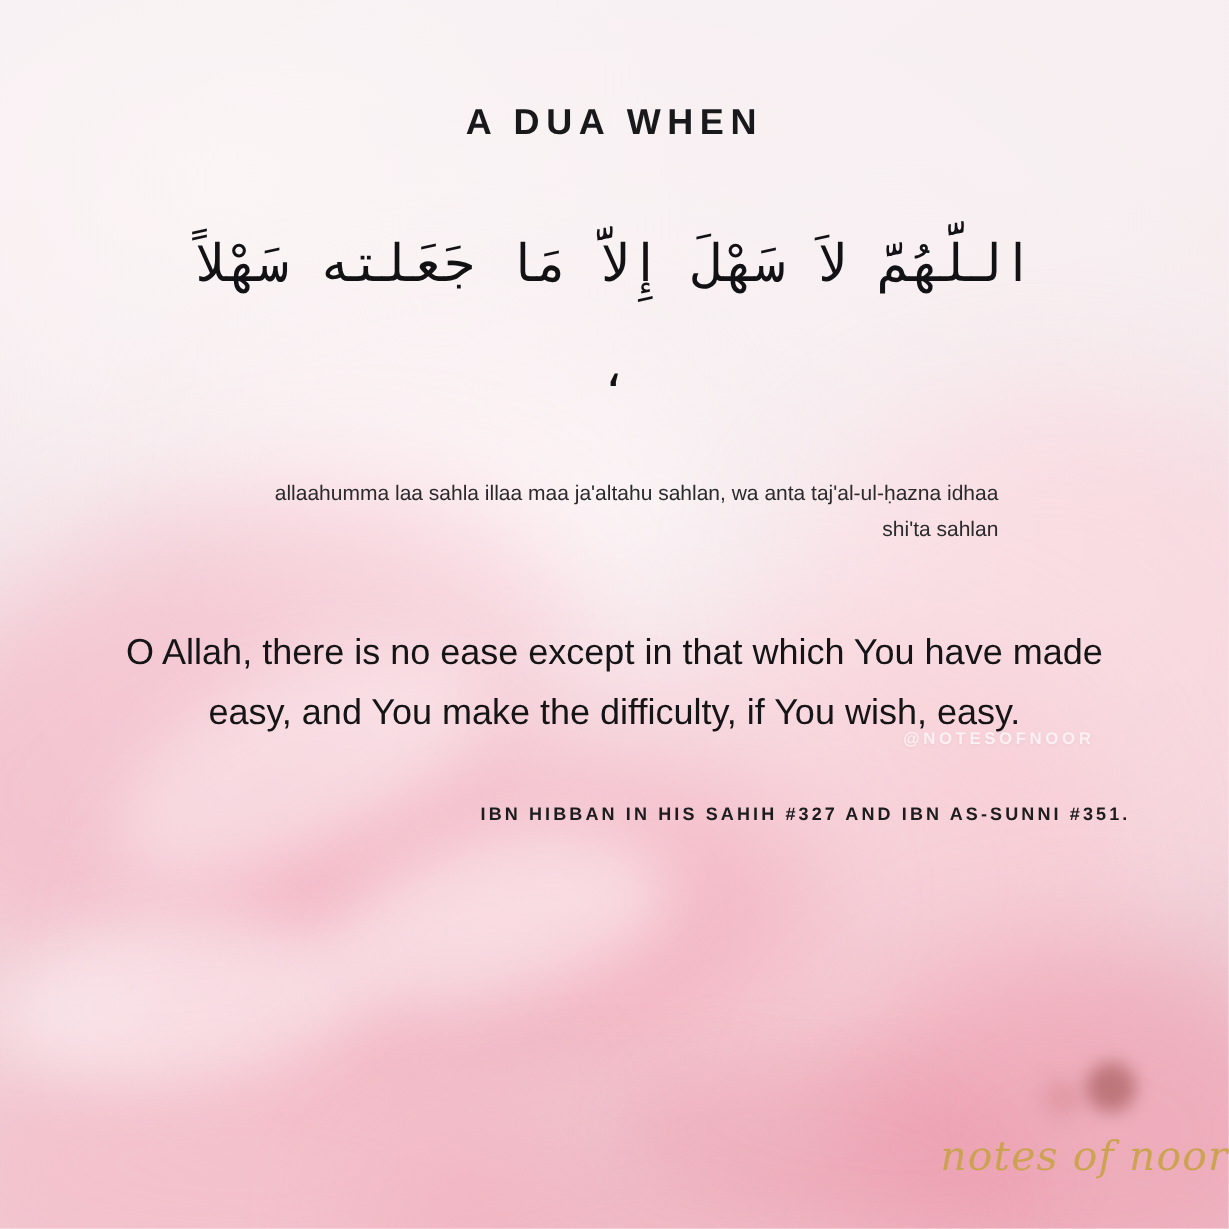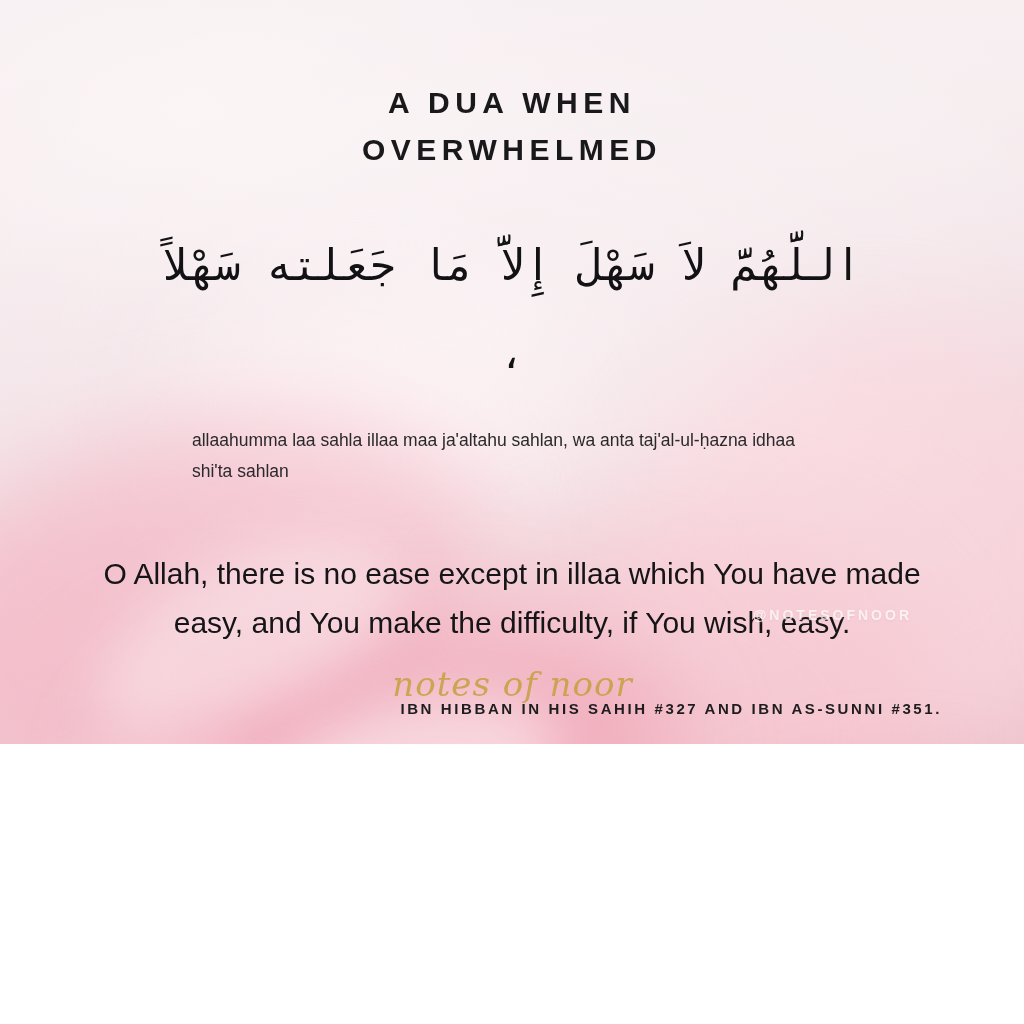--- a/index.html
+++ b/index.html
@@ -3,21 +3,21 @@
 <meta charset="utf-8">
 <style>
   html, body {
     margin: 0;
     padding: 0;
     background: #ffffff;
   }
   .canvas {
     position: relative;
     width: 1024px;
-    height: 744px;
+    height: 1024px;
     overflow: hidden;
     font-family: "Liberation Sans", sans-serif;
     background: #f6eef0;
   }
 
   
   .bg-base {
     position: absolute;
     inset: 0;
     background:
@@ -100,23 +100,23 @@
     text-align: center;
     direction: rtl;
     color: #121114;
     font-family: Liberation Mono, monospace;
     font-size: 43px;
     line-height: 2.05;
     font-weight: 400;
   }
 
   .translit {
-    margin-top: 24px;
+    margin-top: 41px;
     width: 640px;
-    text-align: left;
+    text-align: right;
     color: #2a2a2c;
     font-size: 17.5px;
     line-height: 1.75;
   }
 
   .watermark-text {
     position: absolute;
     right: 112px;
     top: 583px;
     color: rgba(255,255,255,0.72);
@@ -143,21 +143,21 @@
     color: #1d1c1e;
     font-size: 15px;
     font-weight: bold;
     letter-spacing: 2.6px;
   }
 
   .signature {
     position: absolute;
     left: 1px; right: 0;
     bottom: 40px;
-    text-align: center;
+    text-align: right;
     color: #c9a24a;
     font-family: "DejaVu Serif", serif;
     font-style: italic;
     font-size: 34px;
     letter-spacing: 1px;
     opacity: .92;
   }
 </style>
 </head>
 <body>
@@ -178,30 +178,29 @@
   <div class="petal p4"></div>
   <div class="petal p3"></div>
   <div class="dot d2"></div>
   <div class="dot d1"></div>
   <div class="vignette"></div>
 
   <div class="content">
 
     <div class="title">
       <div>A DUA WHEN</div>
-      <div>OVERWHELMED</div>
     </div>
 
     <div class="arabic">
       <div>اللَّهُمَّ لاَ سَهْلَ إِلاَّ مَا جَعَلته سَهْلاً ،</div>
     </div>
 
     <div class="translit">allaahumma laa sahla illaa maa ja'altahu sahlan, wa anta taj'al-ul-ḥazna idhaa shi'ta sahlan</div>
 
-    <div class="meaning">O Allah, there is no ease except in illaa which You have made easy, and You make the difficulty, if You wish, easy.</div>
+    <div class="meaning">O Allah, there is no ease except in that which You have made easy, and You make the difficulty, if You wish, easy.</div>
 
     <div class="source">IBN HIBBAN IN HIS SAHIH #327 AND IBN AS-SUNNI #351.</div>
   </div>
 
   <div class="watermark-text">@NOTESOFNOOR</div>
 
   <div class="signature">notes of noor</div>
 
 </div>
 

